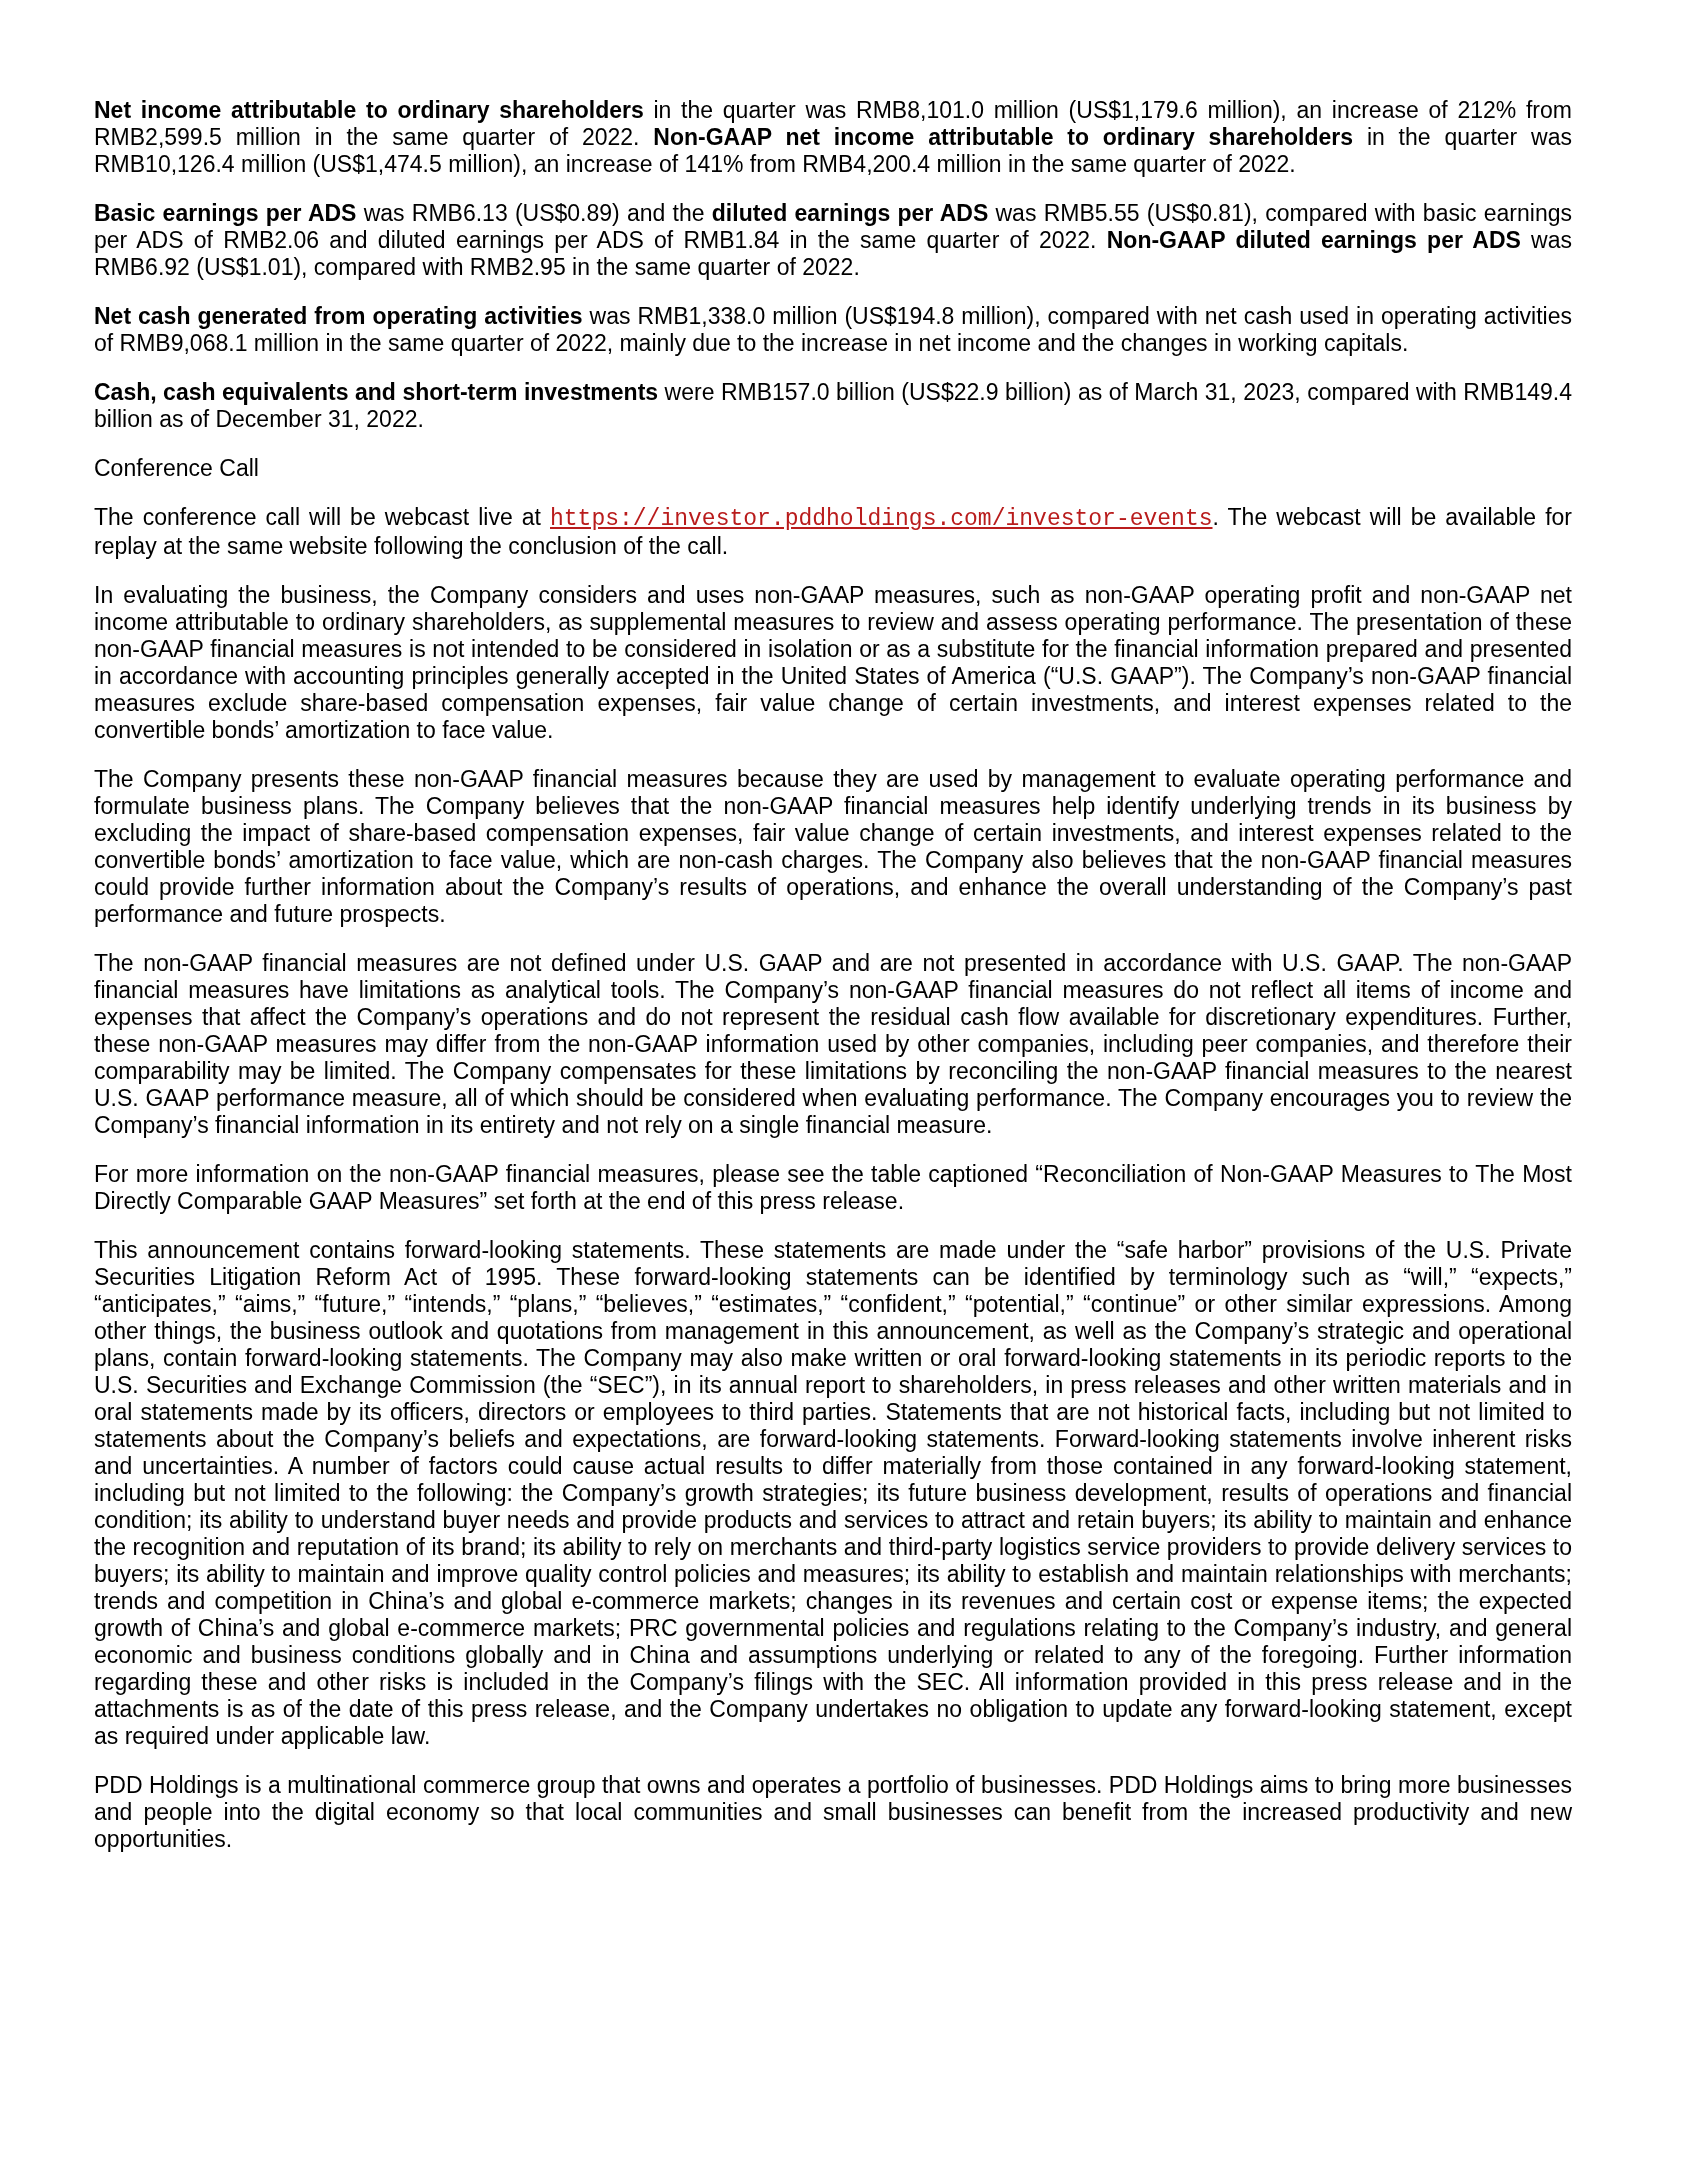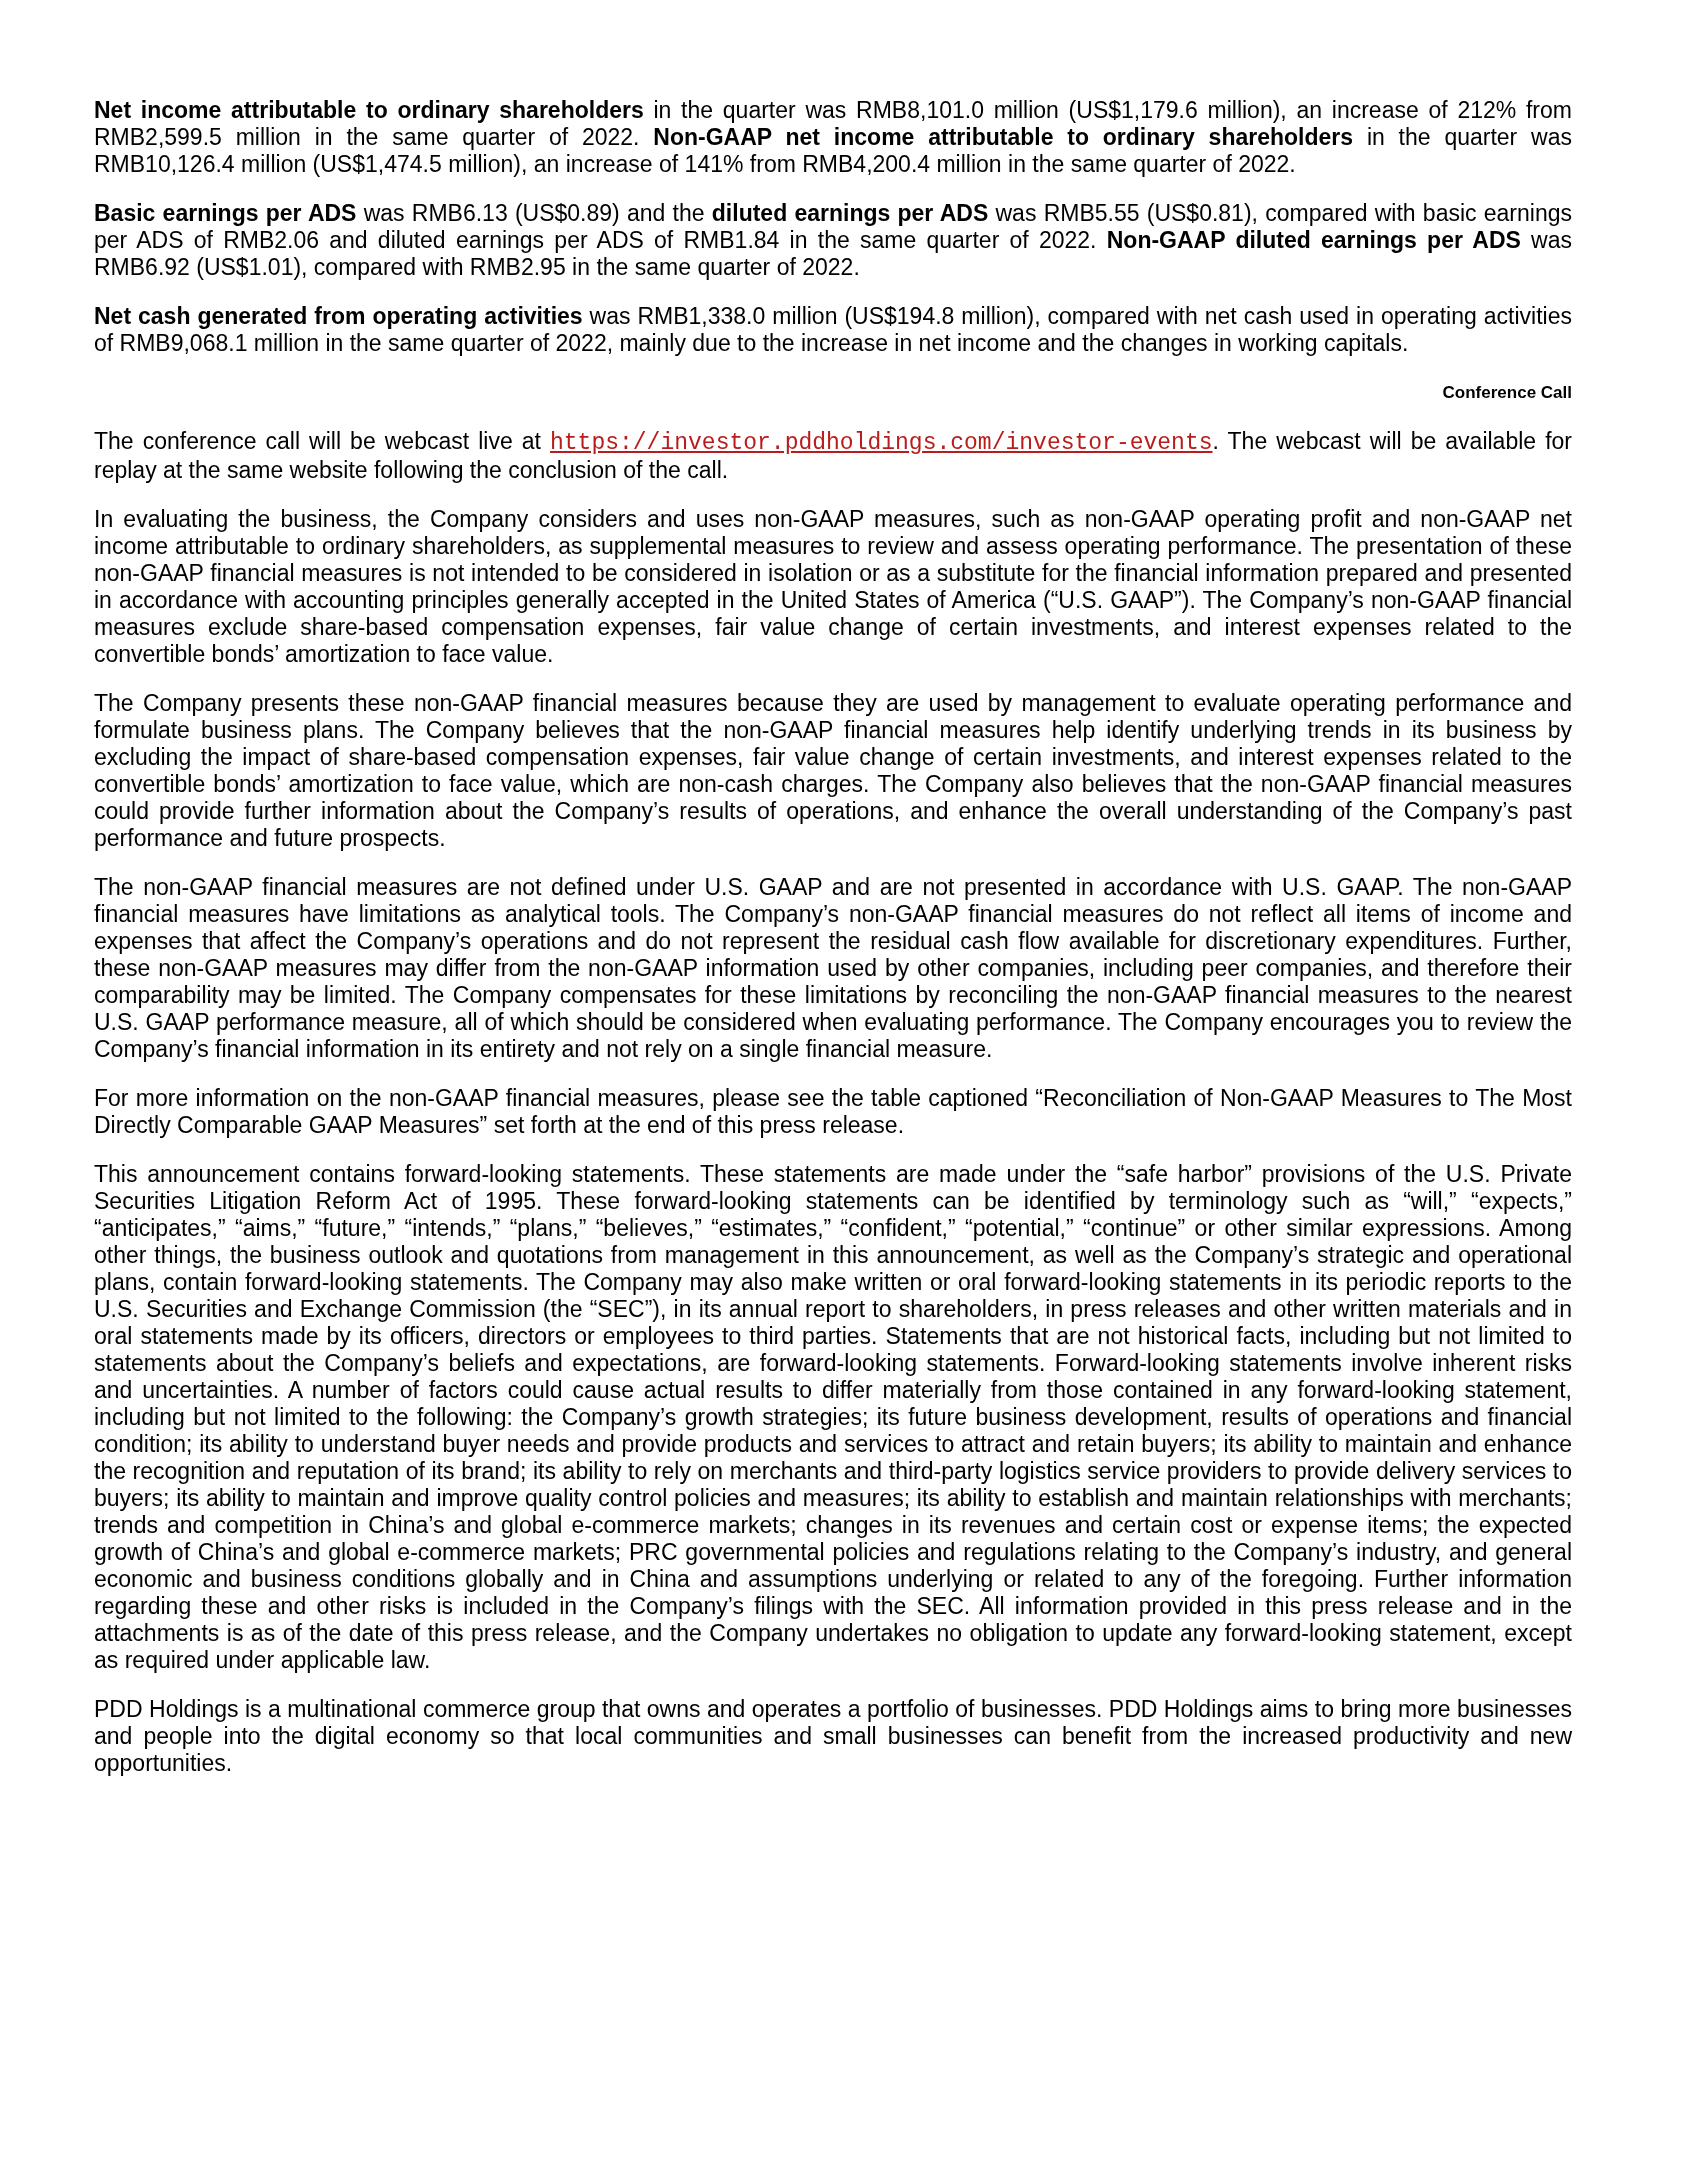--- a/index.html
+++ b/index.html
@@ -24,40 +24,41 @@
     color: #000000;
     background: #ffffff;
   }
   .para {
     margin: 0 0 22px 0;
     text-align: justify;
     text-justify: inter-word;
   }
   .heading {
     margin: 0 0 22px 0;
-    font-size: 17px;
+    font-size: 23px;
     line-height: 27px;
-    font-weight: bold;
-    text-align: right;
+    font-weight: normal;
+    text-align: left;
   }
   .doc b { font-weight: bold; }
   a.doc-link {
     color: #b91c1c;
     text-decoration: underline;
     cursor: pointer;
     font-family: Liberation Mono, monospace;
   }
 </style>
 </head>
 <body>
 
 <main class="doc">
   <p class="para"><b>Net income attributable to ordinary shareholders</b><span> in the quarter was RMB8,101.0 million (US$1,179.6 million), an increase of 212% from RMB2,599.5 million in the same quarter of 2022. </span><b>Non-GAAP net income attributable to ordinary shareholders</b><span> in the quarter was RMB10,126.4 million (US$1,474.5 million), an increase of 141% from RMB4,200.4 million in the same quarter of 2022.</span></p>
   <p class="para"><b>Basic earnings per ADS</b><span> was RMB6.13 (US$0.89) and the </span><b>diluted earnings per ADS</b><span> was RMB5.55 (US$0.81), compared with basic earnings per ADS of RMB2.06 and diluted earnings per ADS of RMB1.84 in the same quarter of 2022. </span><b>Non-GAAP diluted earnings per ADS</b><span> was RMB6.92 (US$1.01), compared with RMB2.95 in the same quarter of 2022.</span></p>
   <p class="para"><b>Net cash generated from operating activities</b><span> was RMB1,338.0 million (US$194.8 million), compared with net cash used in operating activities of RMB9,068.1 million in the same quarter of 2022, mainly due to the increase in net income and the changes in working capitals.</span></p>
+  <p class="para"><b>Cash, cash equivalents and short-term investments</b><span> were RMB157.0 billion (US$22.9 billion) as of March 31, 2023, compared with RMB149.4 billion as of December 31, 2022.</span></p>
   <h2 class="heading">Conference Call</h2>
   <p class="para"><span>The conference call will be webcast live at </span><a class="doc-link" href="#">https://investor.pddholdings.com/investor-events</a><span>. The webcast will be available for replay at the same website following the conclusion of the call.</span></p>
   <p class="para"><span>In evaluating the business, the Company considers and uses non-GAAP measures, such as non-GAAP operating profit and non-GAAP net income attributable to ordinary shareholders, as supplemental measures to review and assess operating performance. The presentation of these non-GAAP financial measures is not intended to be considered in isolation or as a substitute for the financial information prepared and presented in accordance with accounting principles generally accepted in the United States of America (“U.S. GAAP”). The Company’s non-GAAP financial measures exclude share-based compensation expenses, fair value change of certain investments, and interest expenses related to the convertible bonds’ amortization to face value.</span></p>
   <p class="para"><span>The Company presents these non-GAAP financial measures because they are used by management to evaluate operating performance and formulate business plans. The Company believes that the non-GAAP financial measures help identify underlying trends in its business by excluding the impact of share-based compensation expenses, fair value change of certain investments, and interest expenses related to the convertible bonds’ amortization to face value, which are non-cash charges. The Company also believes that the non-GAAP financial measures could provide further information about the Company’s results of operations, and enhance the overall understanding of the Company’s past performance and future prospects.</span></p>
   <p class="para"><span>The non-GAAP financial measures are not defined under U.S. GAAP and are not presented in accordance with U.S. GAAP. The non-GAAP financial measures have limitations as analytical tools. The Company’s non-GAAP financial measures do not reflect all items of income and expenses that affect the Company’s operations and do not represent the residual cash flow available for discretionary expenditures. Further, these non-GAAP measures may differ from the non-GAAP information used by other companies, including peer companies, and therefore their comparability may be limited. The Company compensates for these limitations by reconciling the non-GAAP financial measures to the nearest U.S. GAAP performance measure, all of which should be considered when evaluating performance. The Company encourages you to review the Company’s financial information in its entirety and not rely on a single financial measure.</span></p>
   <p class="para"><span>For more information on the non-GAAP financial measures, please see the table captioned “Reconciliation of Non-GAAP Measures to The Most Directly Comparable GAAP Measures” set forth at the end of this press release.</span></p>
   <p class="para"><span>This announcement contains forward-looking statements. These statements are made under the “safe harbor” provisions of the U.S. Private Securities Litigation Reform Act of 1995. These forward-looking statements can be identified by terminology such as “will,” “expects,” “anticipates,” “aims,” “future,” “intends,” “plans,” “believes,” “estimates,” “confident,” “potential,” “continue” or other similar expressions. Among other things, the business outlook and quotations from management in this announcement, as well as the Company’s strategic and operational plans, contain forward-looking statements. The Company may also make written or oral forward-looking statements in its periodic reports to the U.S. Securities and Exchange Commission (the “SEC”), in its annual report to shareholders, in press releases and other written materials and in oral statements made by its officers, directors or employees to third parties. Statements that are not historical facts, including but not limited to statements about the Company’s beliefs and expectations, are forward-looking statements. Forward-looking statements involve inherent risks and uncertainties. A number of factors could cause actual results to differ materially from those contained in any forward-looking statement, including but not limited to the following: the Company’s growth strategies; its future business development, results of operations and financial condition; its ability to understand buyer needs and provide products and services to attract and retain buyers; its ability to maintain and enhance the recognition and reputation of its brand; its ability to rely on merchants and third-party logistics service providers to provide delivery services to buyers; its ability to maintain and improve quality control policies and measures; its ability to establish and maintain relationships with merchants; trends and competition in China’s and global e-commerce markets; changes in its revenues and certain cost or expense items; the expected growth of China’s and global e-commerce markets; PRC governmental policies and regulations relating to the Company’s industry, and general economic and business conditions globally and in China and assumptions underlying or related to any of the foregoing. Further information regarding these and other risks is included in the Company’s filings with the SEC. All information provided in this press release and in the attachments is as of the date of this press release, and the Company undertakes no obligation to update any forward-looking statement, except as required under applicable law.</span></p>
   <p class="para"><span>PDD Holdings is a multinational commerce group that owns and operates a portfolio of businesses. PDD Holdings aims to bring more businesses and people into the digital economy so that local communities and small businesses can benefit from the increased productivity and new opportunities.</span></p>
 </main>
 

